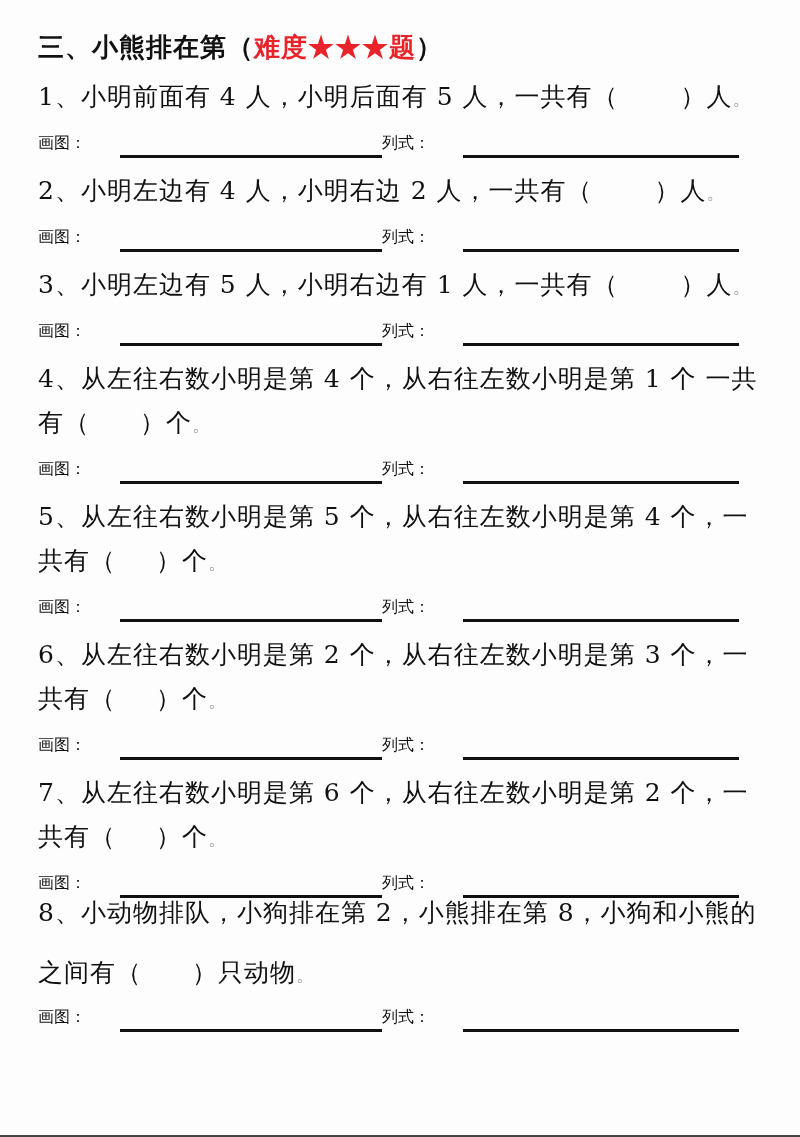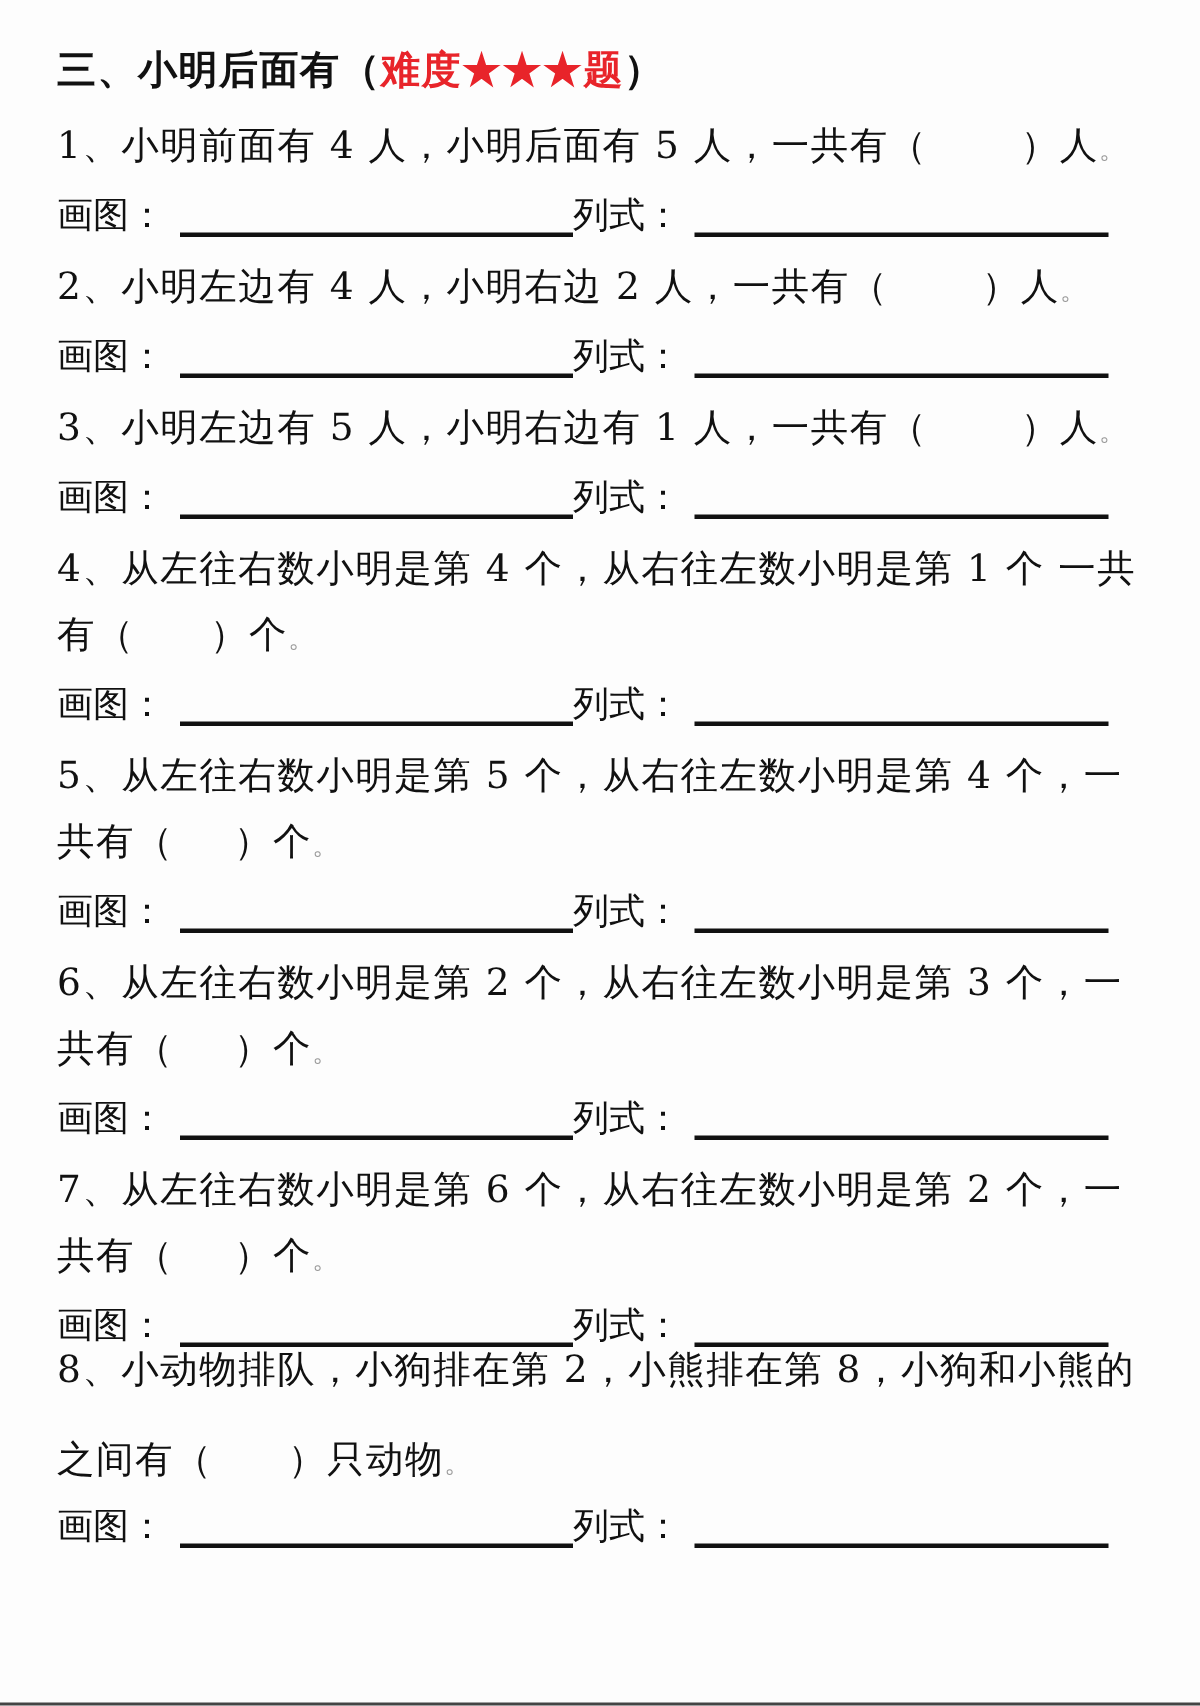--- a/index.html
+++ b/index.html
@@ -8,33 +8,33 @@
     font-family: "DejaVu Serif", "Liberation Serif", serif; color: #111;
   }
   .line {
     position: absolute; left: 38px; white-space: nowrap;
     font-size: 25px; line-height: 30px; letter-spacing: 1px;
   }
   .title { font-weight: bold; font-size: 26px; }
   .title .red { color: #e8242a; text-align: center; }
   .blank { display: inline-block; }
   .period { color: #999; font-size: 18px; }
-  .work-row { position: absolute; left: 38px; height: 30px; width: 720px; font-size: 24px; line-height: 30px; text-decoration: underline; }
+  .work-row { position: absolute; left: 38px; height: 30px; width: 720px; font-size: 16px; line-height: 30px; text-decoration: underline; }
   .work-row .lbl1 { position: absolute; left: 0; top: 0; }
   .work-row .u1 { position: absolute; left: 82px; top: 27px; width: 262px; height: 3px; background: #111; }
   .work-row .lbl2 { position: absolute; left: 344px; top: 0; }
   .work-row .u2 { position: absolute; left: 425px; top: 27px; width: 276px; height: 3px; background: #111; }
   .bottom-rule { position: absolute; left: 0; bottom: 0; width: 800px; height: 2px; background: #444; }
 </style>
 </head>
 <body>
 
 <div>
   <div class="line title" style="top:32px">
-    <span>三、小明后面有（</span><span class="red">难度★★★题</span><span>）</span>
+    <span>三、小熊排在第（</span><span class="red">难度★★★题</span><span>）</span>
   </div>
 
   <div class="line" style="top:82px">
     <span>1、小明前面有 4 人，小明后面有 5 人，一共有（</span><span class="blank" style="width:62px"></span><span>）人</span><span class="period">。</span>
   </div>
   <div class="work-row" style="top:128px">
     <span class="lbl1">画图：</span>
     <span class="u1"></span>
     <span class="lbl2">列式：</span>
     <span class="u2"></span>

